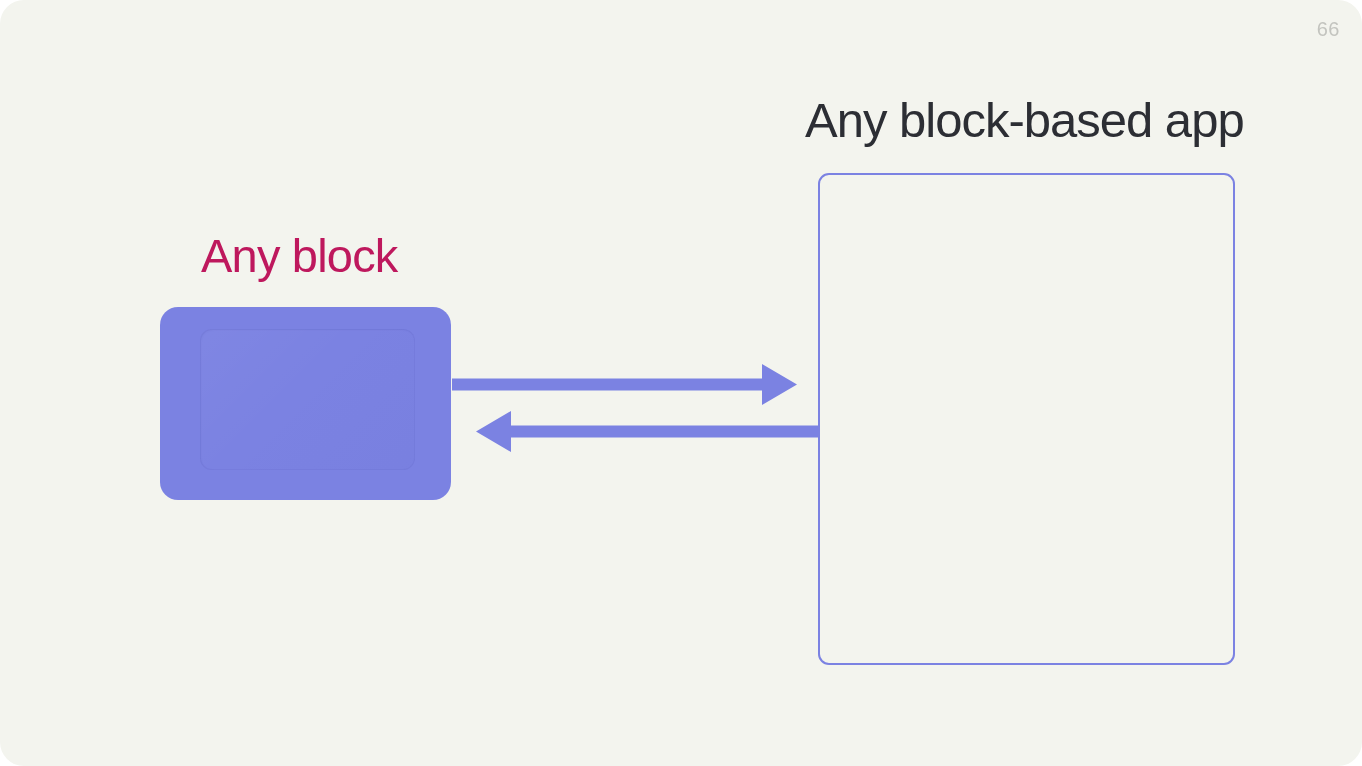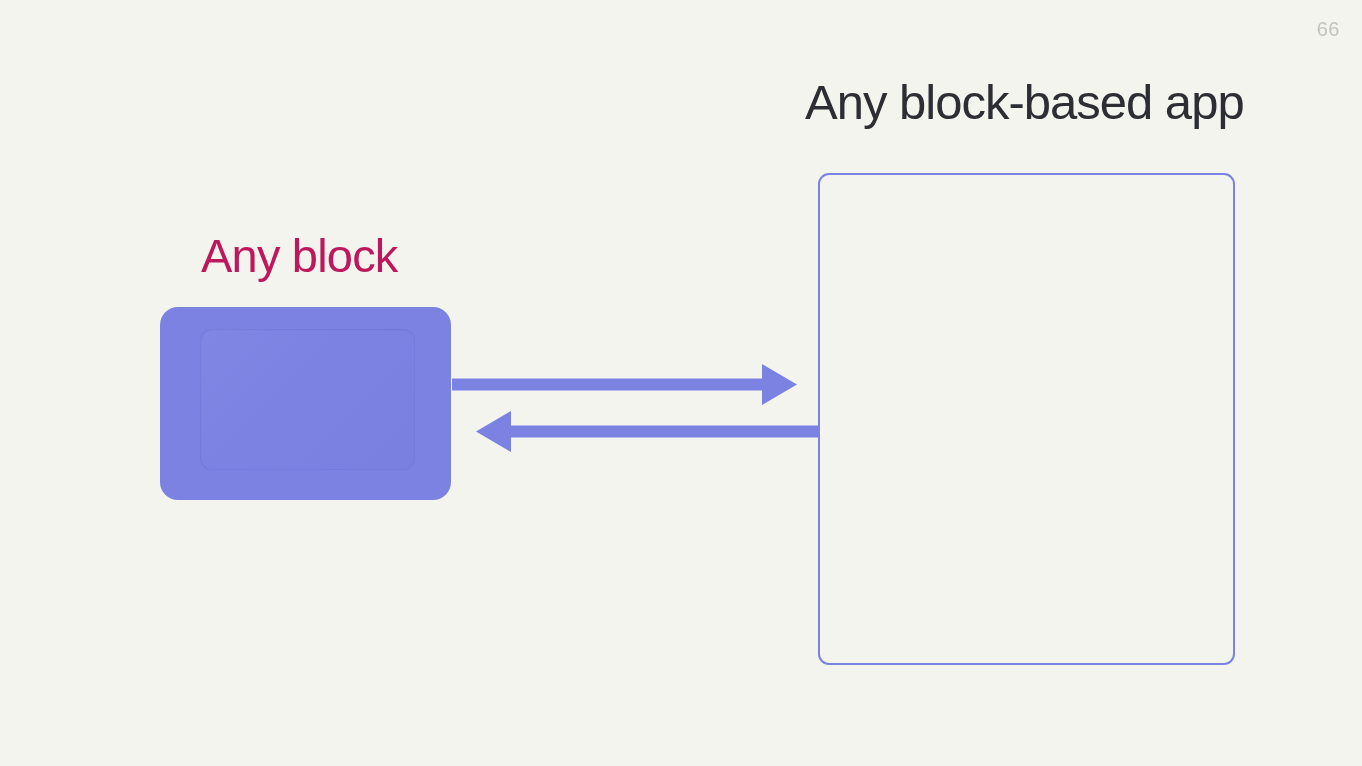--- a/index.html
+++ b/index.html
@@ -12,20 +12,21 @@
     height: 766px;
     overflow: hidden;
     font-family: "Liberation Sans", sans-serif;
   }
 
   #slide {
     position: relative;
     width: 1362px;
     height: 766px;
     background: #f3f4ee;
+    border-radius: 24px;
   }
 
   
   .page-number {
     position: absolute;
     top: 18px;
     right: 22px;
     font-size: 20px;
     letter-spacing: 0.5px;
     color: #c3c4bf;
@@ -42,21 +43,21 @@
     line-height: 1;
     letter-spacing: -0.8px;
     color: #be185d;
     font-family: "Liberation Sans", sans-serif;
     white-space: nowrap;
   }
 
   .label-app {
     position: absolute;
     left: 805px;
-    top: 78px;
+    top: 96px;
     font-size: 49px;
     line-height: 1;
     letter-spacing: -1px;
     color: #2c2e34;
     font-family: "Liberation Sans", sans-serif;
     white-space: nowrap;
   }
 
   
   .block-shape {

